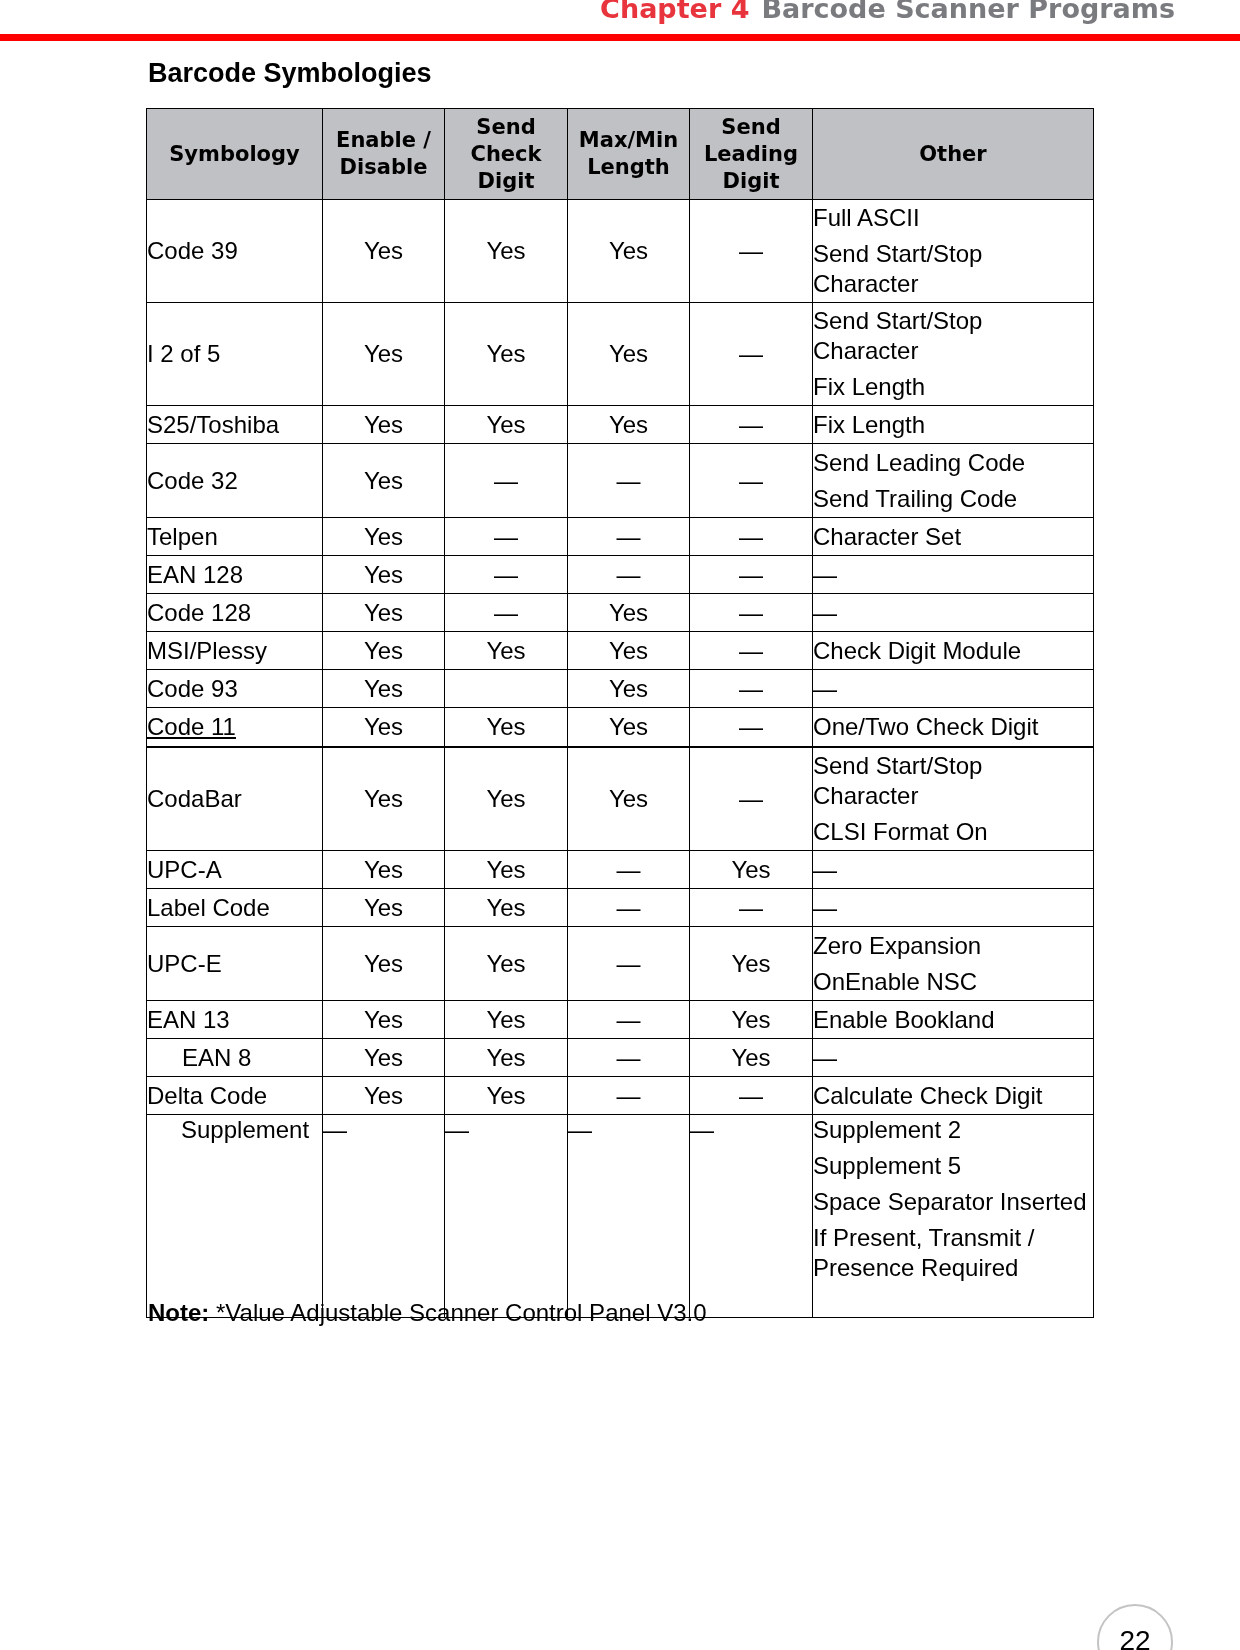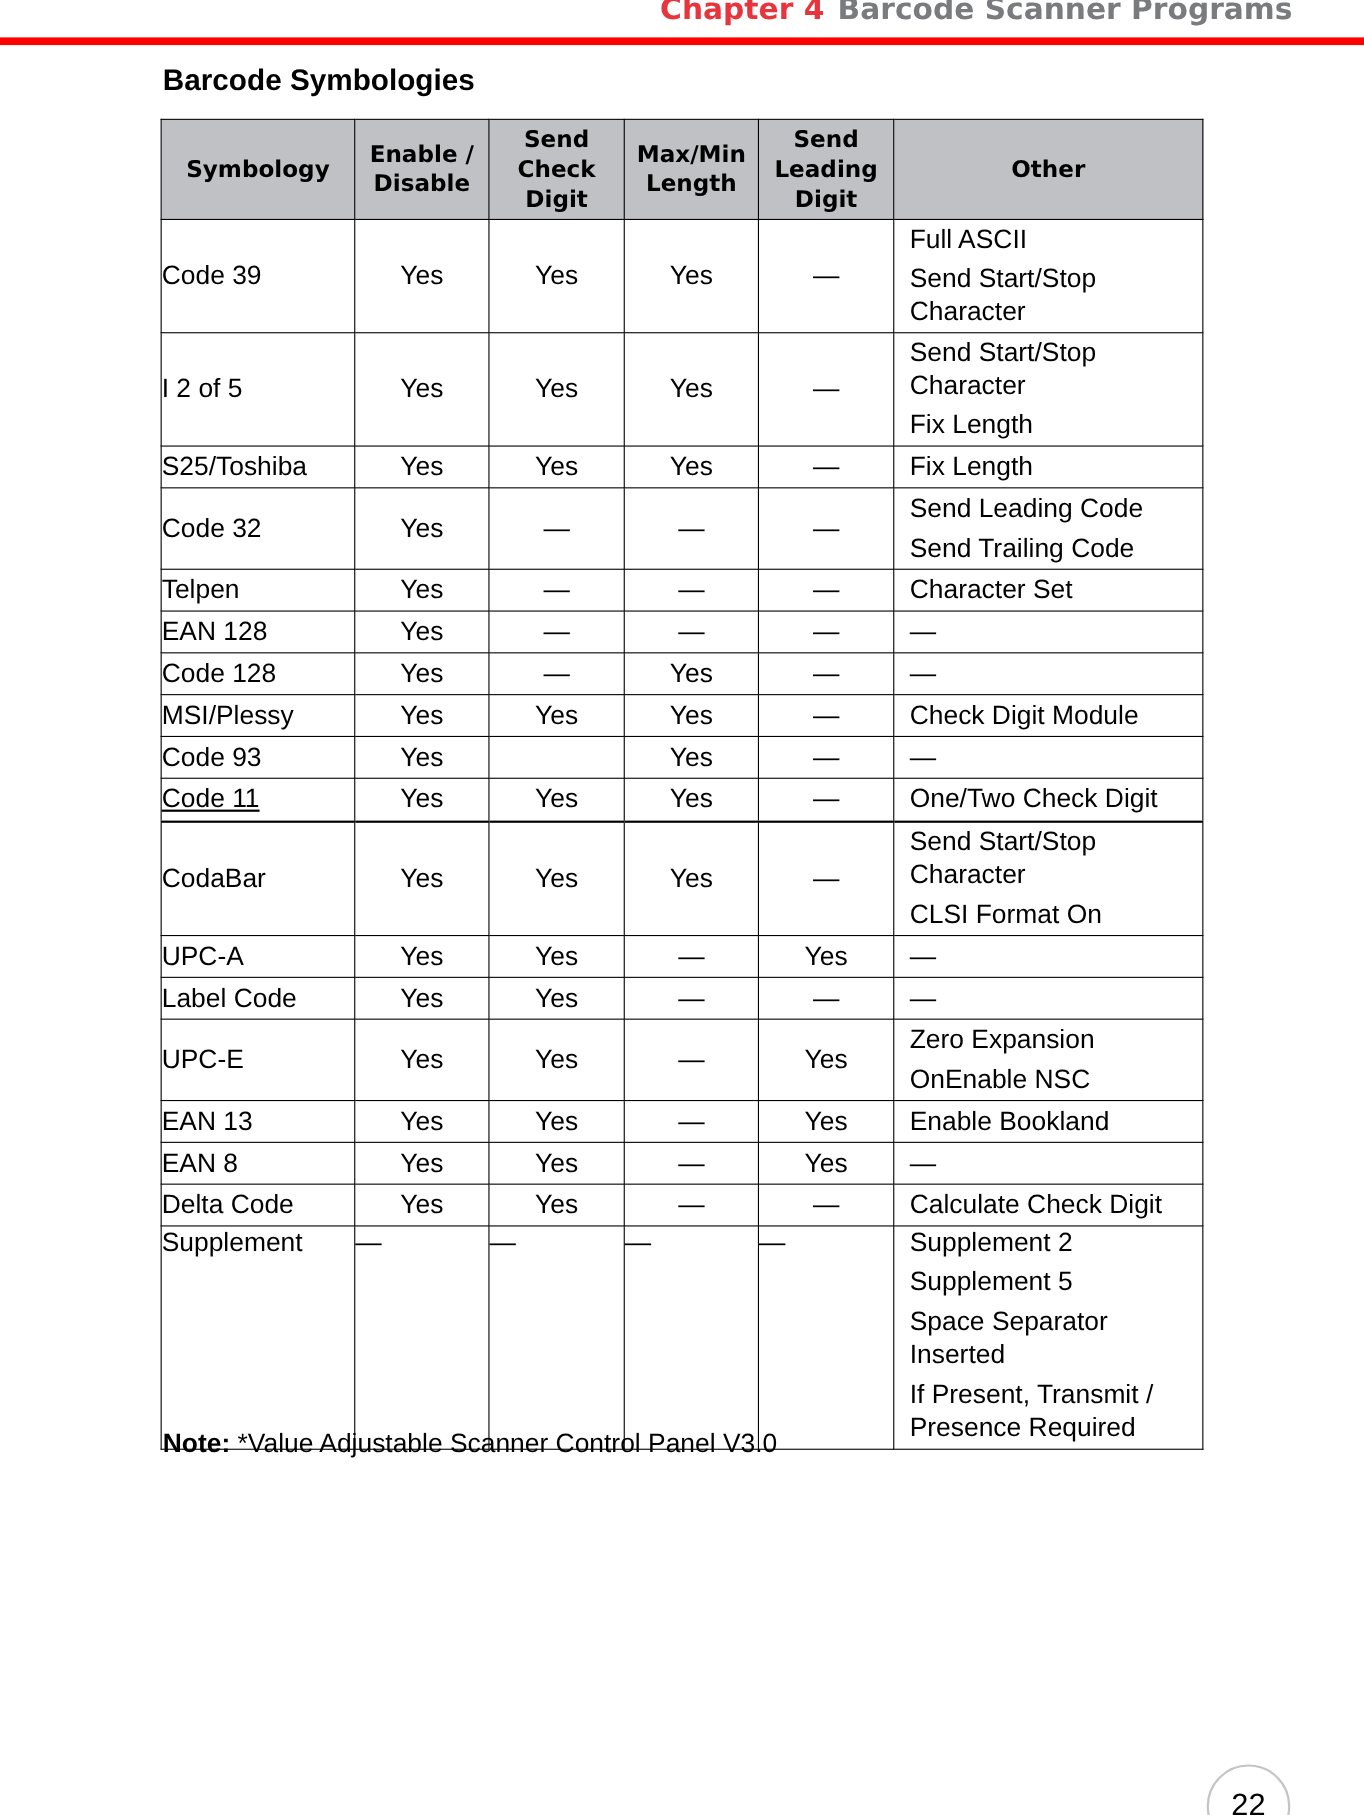--- a/index.html
+++ b/index.html
@@ -10,21 +10,21 @@
     .red-rule { position: absolute; left: 0; top: 34px; width: 1240px; height: 7px; background: #ff0000; }
     .section-title { position: absolute; left: 148px; top: 58px; font-weight: bold; font-size: 27px; font-family: "Liberation Sans", sans-serif; }
     table.sym { position: absolute; left: 146px; top: 108px; border-collapse: collapse; table-layout: fixed; width: 947px; }
     table.sym th, table.sym td { border: 1px solid #000; padding: 0; vertical-align: middle; }
     table.sym th { background: #c0c1c5; font-family: "DejaVu Sans", sans-serif; font-weight: bold; font-size: 21px; line-height: 27px; text-align: center; height: 90px; }
     table.sym td { font-size: 24px; line-height: 30px; height: 36px; }
     td.c-sym { text-align: left; padding-left: 11px; }
     td.c-mid { text-align: center; }
     td.c-left { text-align: left; padding-left: 12px; }
     td.c-other { text-align: left; padding-left: 12px; padding-right: 4px; }
-    .other-line { display: block; margin-left: 14px; }
+    .other-line { display: block; }
     .other-line + .other-line { margin-top: 6px; }
     tr.top-align td { vertical-align: top; }
     tr.thick-top td { border-top: 2px solid #000; }
     .note { position: absolute; left: 148px; top: 1299px; font-size: 24px; }
     .note b { font-weight: bold; }
     .page-badge { position: absolute; left: 1097px; top: 1604px; width: 76px; height: 76px; border-radius: 50%; border: 2px solid #c4c4c4; box-sizing: border-box; text-align: center; }
     .page-badge span { display: block; font-size: 28px; line-height: 30px; margin-top: 20px; }
   </style>
 </head>
 <body>
@@ -205,41 +205,41 @@
         <td class="c-sym" style="height: 37px;">EAN 13</td>
         <td class="c-mid">Yes</td>
         <td class="c-mid">Yes</td>
         <td class="c-mid">—</td>
         <td class="c-mid">Yes</td>
         <td class="c-other">
           <span class="other-line">Enable Bookland</span>
         </td>
       </tr>
       <tr>
-        <td class="c-sym" style="height: 37px;">EAN 8</td>
+        <td class="c-sym" style="height: 37px; padding-left: 35px;">EAN 8</td>
         <td class="c-mid">Yes</td>
         <td class="c-mid">Yes</td>
         <td class="c-mid">—</td>
         <td class="c-mid">Yes</td>
         <td class="c-other">
           <span class="other-line">—</span>
         </td>
       </tr>
       <tr>
         <td class="c-sym" style="height: 37px;">Delta Code</td>
         <td class="c-mid">Yes</td>
         <td class="c-mid">Yes</td>
         <td class="c-mid">—</td>
         <td class="c-mid">—</td>
         <td class="c-other">
           <span class="other-line">Calculate Check Digit</span>
         </td>
       </tr>
       <tr class="top-align">
-        <td class="c-sym" style="height: 202px;">Supplement</td>
+        <td class="c-sym" style="height: 202px; padding-left: 34px;">Supplement</td>
         <td class="c-left">—</td>
         <td class="c-left">—</td>
         <td class="c-left">—</td>
         <td class="c-left">—</td>
         <td class="c-other">
           <span class="other-line">Supplement 2</span>
           <span class="other-line">Supplement 5</span>
           <span class="other-line">Space Separator Inserted</span>
           <span class="other-line">If Present, Transmit / Presence Required</span>
         </td>

